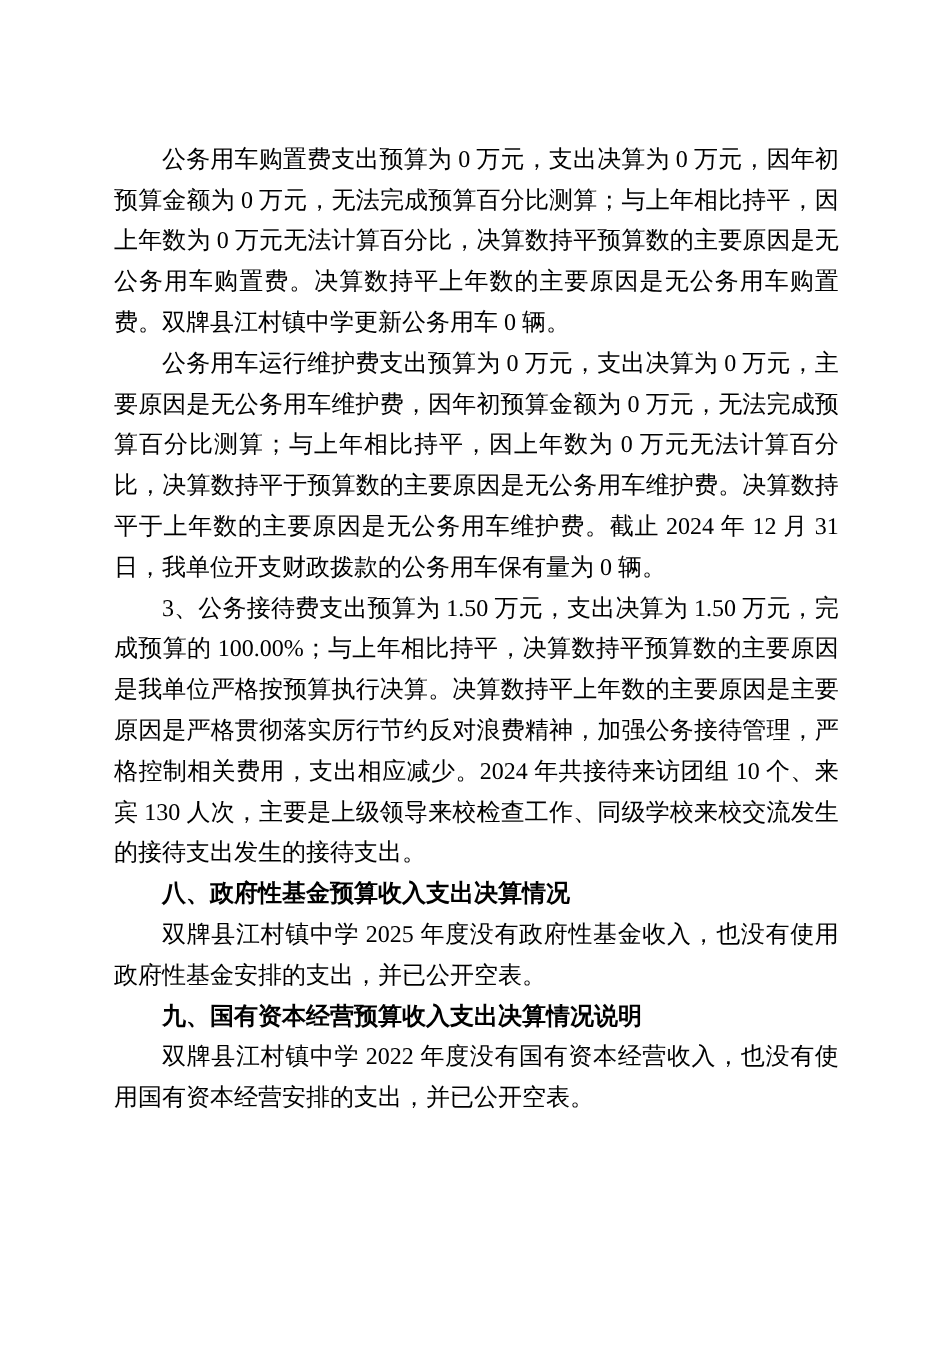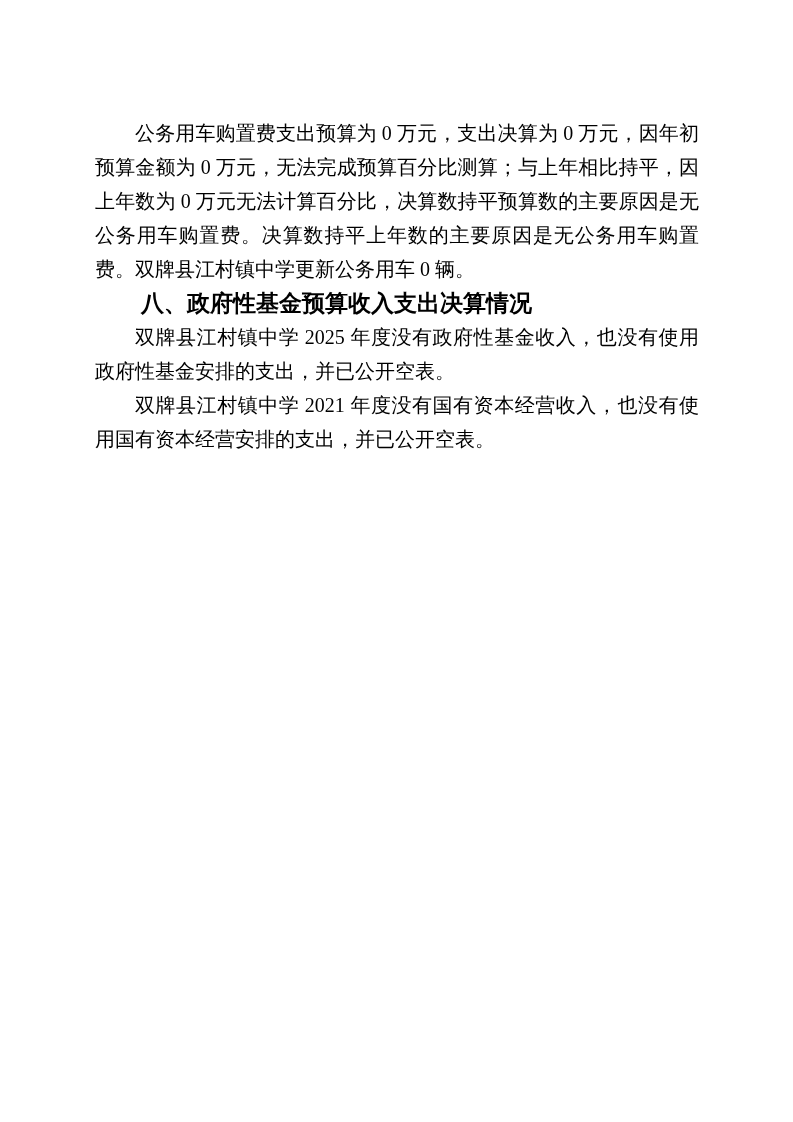--- a/index.html
+++ b/index.html
@@ -27,36 +27,39 @@
   .para {
     margin: 0;
     text-indent: 2em;
     font-weight: 400;
   }
   .heading {
     margin: 0;
     text-indent: 2em;
     font-family: Liberation Sans, sans-serif;
     font-weight: 700;
-    font-size: 23px;
+    font-size: 20px;
     line-height: 34px;
   }
 </style>
 </head>
 <body>
 
 <div class="page">
   <div class="doc">
 
     <p class="para">公务用车购置费支出预算为 0 万元，支出决算为 0 万元，因年初预算金额为 0 万元，无法完成预算百分比测算；与上年相比持平，因上年数为 0 万元无法计算百分比，决算数持平预算数的主要原因是无公务用车购置费。决算数持平上年数的主要原因是无公务用车购置费。双牌县江村镇中学更新公务用车 0 辆。</p>
 
+    <p class="para">公务用车运行维护费支出预算为 0 万元，支出决算为 0 万元，主要原因是无公务用车维护费，因年初预算金额为 0 万元，无法完成预算百分比测算；与上年相比持平，因上年数为 0 万元无法计算百分比，决算数持平于预算数的主要原因是无公务用车维护费。决算数持平于上年数的主要原因是无公务用车维护费。截止 2024 年 12 月 31 日，我单位开支财政拨款的公务用车保有量为 0 辆。</p>
 
+    <p class="para">3、公务接待费支出预算为 1.50 万元，支出决算为 1.50 万元，完成预算的 100.00%；与上年相比持平，决算数持平预算数的主要原因是我单位严格按预算执行决算。决算数持平上年数的主要原因是主要原因是严格贯彻落实厉行节约反对浪费精神，加强公务接待管理，严格控制相关费用，支出相应减少。2024 年共接待来访团组 10 个、来宾 130 人次，主要是上级领导来校检查工作、同级学校来校交流发生的接待支出发生的接待支出。</p>
 
     <p class="heading">八、政府性基金预算收入支出决算情况</p>
 
     <p class="para">双牌县江村镇中学 2025 年度没有政府性基金收入，也没有使用政府性基金安排的支出，并已公开空表。</p>
 
+    <p class="heading">九、国有资本经营预算收入支出决算情况说明</p>
 
-    <p class="para">双牌县江村镇中学 2021 年度没有国有资本经营收入，也没有使用国有资本经营安排的支出，并已公开空表。</p>
+    <p class="para">双牌县江村镇中学 2022 年度没有国有资本经营收入，也没有使用国有资本经营安排的支出，并已公开空表。</p>
 
 
   </div>
 </div>
 
 </body></html>

